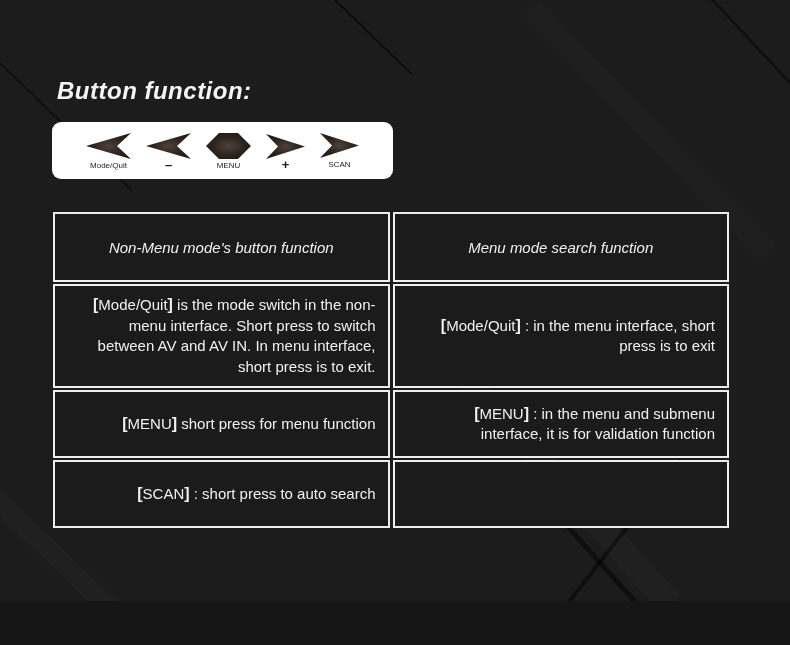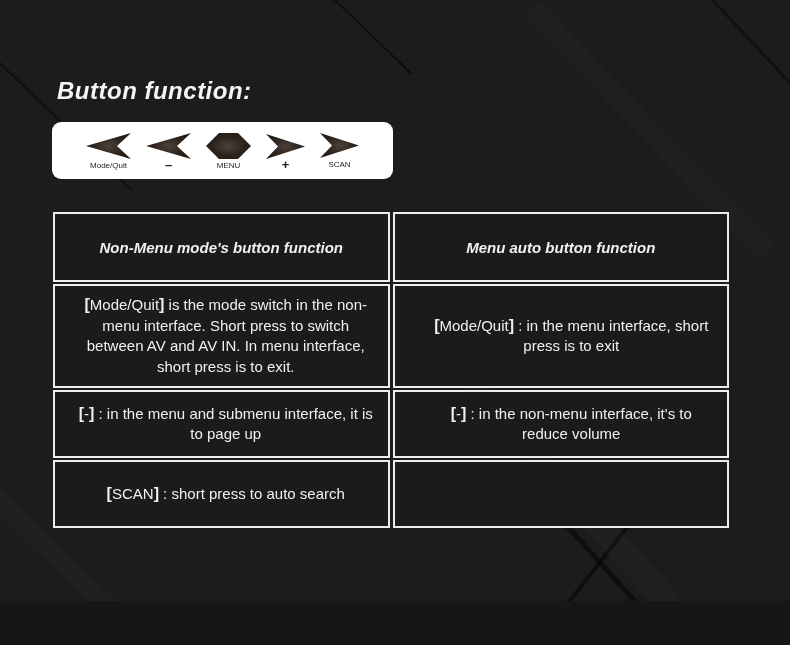--- a/index.html
+++ b/index.html
@@ -52,25 +52,25 @@
   }
   table.fn th,table.fn td{
     border:2px solid #ededed;
     background:#1b1b1b;
     color:#f0f0f0;
     vertical-align:middle;
     font-size:15px;
   }
   table.fn th{
     height:64px;
-    font-weight:bold;font-style:italic;
+    font-weight:normal;font-style:italic;
     text-align:center;
   }
   table.fn td{
-    text-align:center;line-height:20.5px;
+    text-align:right;line-height:20.5px;
     padding:6px 12px 6px 21px;
   }
   table.fn td.col-menu{padding-left:33px;}
   tr.row-0 td{height:88px;}
   tr.row-1 td,tr.row-2 td,tr.row-3 td,tr.row-4 td{height:52px;}
   .br{font-weight:bold;font-size:16px;}
 </style>
 </head>
 <body>
 
@@ -127,31 +127,31 @@
           <polygon points="40,13.5 1,1 13,13.5 1,26" fill="url(#btnGrad)"></polygon>
         </svg>
         <div class="btn-label">SCAN</div>
       </div>
     </div>
 
   <table class="fn">
     <thead>
       <tr>
         <th>Non-Menu mode's button function</th>
-        <th>Menu auto button function</th>
+        <th>Menu mode search function</th>
       </tr>
     </thead>
     <tbody id="tbody">
         <tr class="row-0">
           <td class="col-non-menu"><span class="br">[</span>Mode/Quit<span class="br">]</span> is the mode switch in the non-menu interface. Short press to switch between AV and AV IN. In menu interface, short press is to exit.</td>
           <td class="col-menu"><span class="br">[</span>Mode/Quit<span class="br">]</span> : in the menu interface, short press is to exit</td>
         </tr>
-        <tr class="row-3">
-          <td class="col-non-menu"><span class="br">[</span>-<span class="br">]</span> :  in the menu and submenu interface, it is to page up</td>
-          <td class="col-menu"><span class="br">[</span>-<span class="br">]</span> :  in the non-menu interface, it's to reduce volume</td>
+        <tr class="row-1">
+          <td class="col-non-menu"><span class="br">[</span>MENU<span class="br">]</span> short press for menu function</td>
+          <td class="col-menu"><span class="br">[</span>MENU<span class="br">]</span> :  in the menu and submenu interface, it is for validation function</td>
         </tr>
         <tr class="row-4">
           <td class="col-non-menu"><span class="br">[</span>SCAN<span class="br">]</span> : short press to auto search</td>
           <td class="col-menu"></td>
         </tr>
       </tbody>
   </table>
 
 </div>
 

